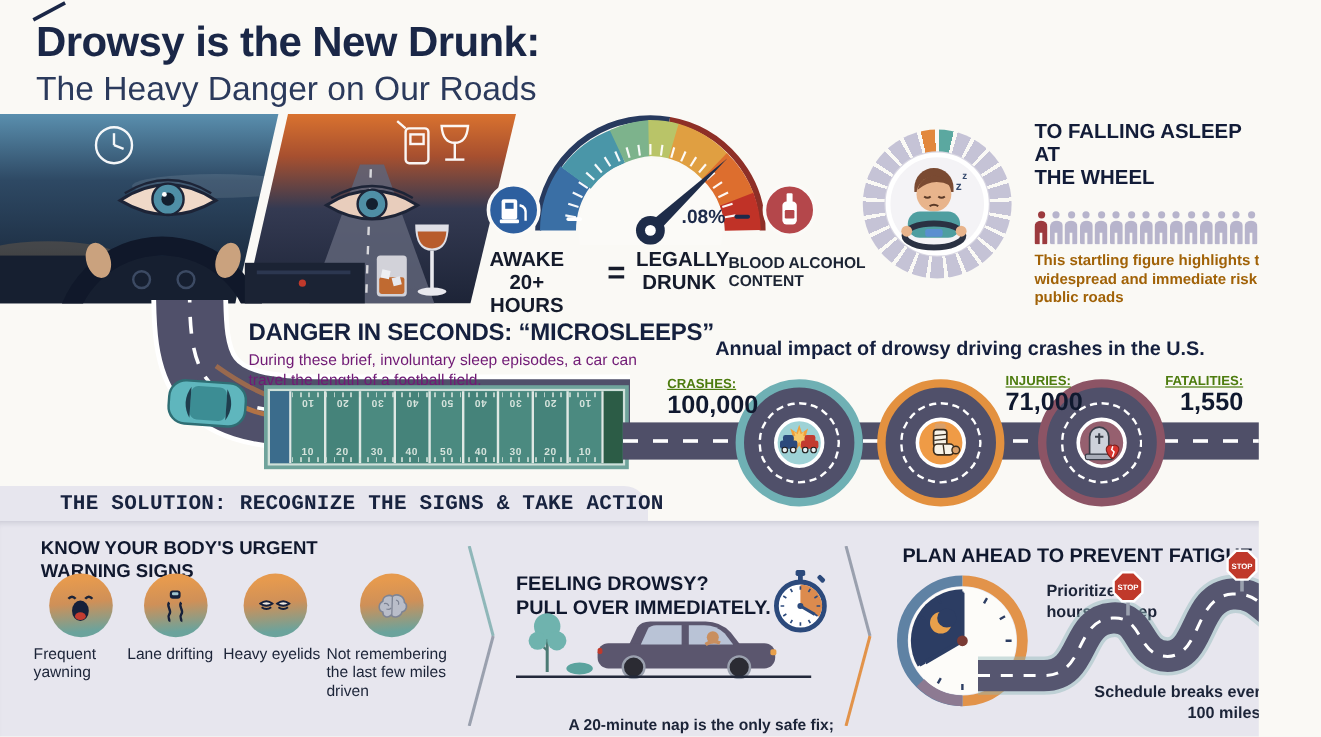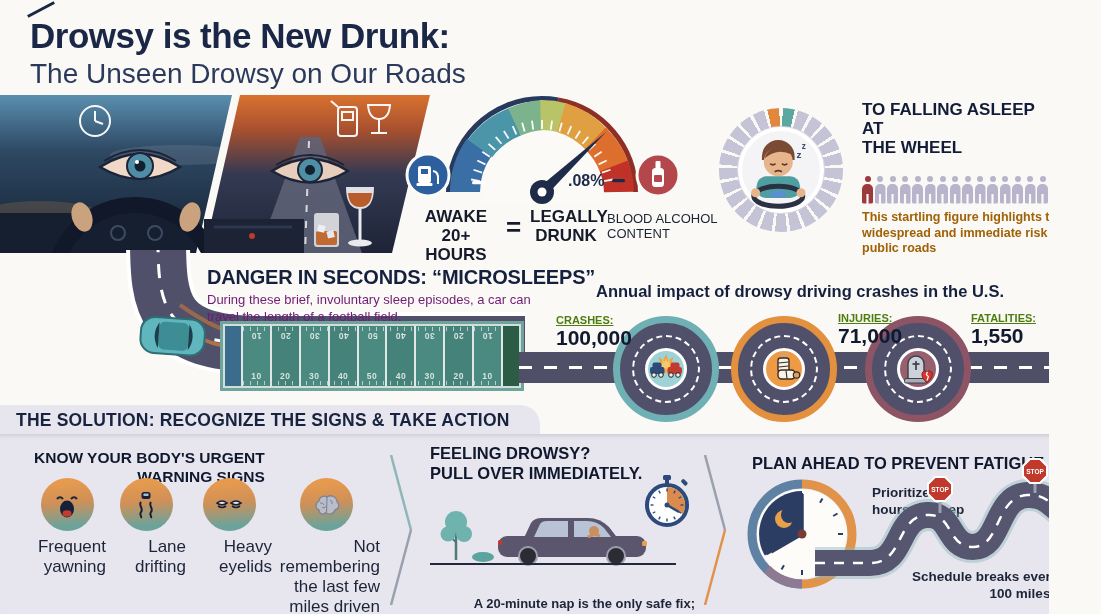--- a/index.html
+++ b/index.html
@@ -2,31 +2,31 @@
 <html><head>
 <meta charset="utf-8">
 <style>
   html,body{margin:0;padding:0;background:#faf9f5;font-family:"Liberation Sans",sans-serif;}
   #stage{position:relative;width:1049px;height:614px;background:#faf9f5;overflow:hidden;}
   .abs{position:absolute;}
   .title1{font-size:35px;font-weight:800;letter-spacing:-0.5px;color:#1a2747;}
   .title2{font-size:28px;font-weight:400;color:#2b3a5c;margin-top:2px;}
   .gauge-lbl{font-size:17px;font-weight:800;color:#151b2b;line-height:1.12;text-align:center;}
   .gauge-eq{font-size:26px;font-weight:800;color:#151b2b;}
-  .gauge-bac{font-size:13px;font-weight:400;color:#1c2433;line-height:1.18;}
+  .gauge-bac{font-size:13px;font-weight:700;color:#1c2433;line-height:1.18;}
   .drv-head{font-size:17px;font-weight:800;color:#121c38;line-height:1.13;}
   .drv-sub{font-size:12.5px;font-weight:700;color:#a16207;line-height:1.25;width:238px;}
   .micro-head{font-size:20px;font-weight:800;color:#15203e;letter-spacing:-0.2px;}
   .micro-sub{font-size:13px;font-weight:500;color:#701a75;line-height:1.3;width:330px;}
   .impact-head{font-size:16.5px;font-weight:600;color:#15203e;text-align:center;width:420px;}
   .stat-lbl{font-size:11px;font-weight:700;color:#4d7c0f;white-space:nowrap;line-height:1.1;text-decoration:underline;}
   .stat-val{font-size:21px;font-weight:800;color:#10192f;white-space:nowrap;}
   .sol-head{font-size:17.5px;font-weight:800;color:#18233f;letter-spacing:0.2px;}
   .col-head{font-size:15.5px;font-weight:800;color:#10182e;line-height:1.22;}
-  .sign-lbl{font-size:17px;font-weight:500;color:#1c2438;line-height:1.18;text-align:right;margin-top:6px;}
+  .sign-lbl{font-size:13px;font-weight:500;color:#1c2438;line-height:1.18;text-align:left;margin-top:6px;}
   .cap{font-size:13px;font-weight:600;color:#1c2438;line-height:1.3;text-align:right;margin-top:24px;}
   .tip{font-size:13.5px;font-weight:600;color:#1c2438;line-height:1.28;}
   .deco-line{width:30px;height:3px;background:#1a2747;transform:rotate(-28deg);}
   
   .band{left:0;top:434px;width:1101px;height:180px;background:#e7e6ee;box-shadow:inset 0 5px 5px -4px rgba(40,40,70,.18);}
   .tab{left:0;top:405px;width:540px;height:30px;background:#e7e6ee;border-radius:0 20px 0 0;}
   
   #drivers-ring{left:719px;top:108px;width:124px;height:124px;border-radius:50%;}
   #driver-illu{left:738px;top:127px;width:86px;height:86px;border-radius:50%;background:#f4f3f6;border:4px solid #fff;box-sizing:border-box;box-shadow:0 0 0 1px #d9d7e2;}
   
@@ -61,21 +61,21 @@
   #signs-row{left:28px;top:478px;width:352px;display:flex;align-items:flex-start;}
 </style>
 </head>
 <body>
 
 <div id="stage">
 
   <div class="abs deco-line" style="left:26px;top:8px;"></div>
   <div class="abs" style="left:30px;top:16px;">
     <div class="title1">Drowsy is the New Drunk:</div>
-    <div class="title2">The Unseen Drowsy on Our Roads</div>
+    <div class="title2">The Heavy Danger on Our Roads</div>
   </div>
 
   <svg class="abs" style="left:0;top:95px;" width="430" height="158" viewBox="0 0 430 158">
     <defs>
       <linearGradient id="gL" x1="0" y1="0" x2="0" y2="1">
         <stop offset="0" stop-color="#5a8fae"></stop>
           <stop offset="0.35" stop-color="#2e4964"></stop>
           <stop offset="1" stop-color="#141f30"></stop>
       </linearGradient>
       <linearGradient id="gR" x1="0" y1="0" x2="0" y2="1">
@@ -262,21 +262,21 @@
   </div>
 
   <div class="abs" style="left:556px;top:314px;">
     <div class="stat-lbl">CRASHES:</div>
     <div class="stat-val">100,000</div>
   </div>
   <div class="abs" style="left:838px;top:312px;">
     <div class="stat-lbl">INJURIES:</div>
     <div class="stat-val">71,000</div>
   </div>
-  <div class="abs" style="left:971px;top:312px;">
+  <div class="abs" style="left:971px;top:312px;text-align:right;">
     <div class="stat-lbl">FATALITIES:</div>
     <div class="stat-val">1,550</div>
   </div>
 
   <svg class="abs" style="left:400px;top:92px;" width="285" height="112" viewBox="0 0 285 112">
     <g id="gauge-outer">
       <path d="M 48.5,100 A 93.5,93.5 0 0 1 142,6.5 A 93.5,93.5 0 0 1 158,7.9" fill="none" stroke="#273a5e" stroke-width="5"></path>
       <path d="M 158,7.9 A 93.5,93.5 0 0 1 235.5,100" fill="none" stroke="#8e2f27" stroke-width="5"></path>
     </g>
     <g id="gauge-band" fill="none" stroke-width="30">
@@ -325,21 +325,21 @@
       <path d="M33,79 q6,1 5,9 l0,4" fill="none" stroke="#fff" stroke-width="2"></path>
       <rect x="16.5" y="91" width="16" height="3" rx="1" fill="#fff"></rect>
     </g>
     <g>
       <circle cx="258" cy="83" r="21" fill="#b4474b" stroke="#fbfaf7" stroke-width="3"></circle>
       <rect x="255.5" y="69" width="5" height="8" rx="1" fill="#fff"></rect>
       <rect x="252" y="76" width="12" height="19" rx="3.5" fill="#fff"></rect>
       <rect x="254" y="83" width="8" height="7" rx="1" fill="#b4474b"></rect>
     </g>
   </svg>
-  <div class="abs gauge-lbl" style="left:412px;top:207px;width:88px;">
+  <div class="abs gauge-lbl" style="left:395px;top:207px;width:88px;">
     <div>AWAKE</div>
       <div>20+ HOURS</div>
   </div>
   <div class="abs gauge-eq" style="left:506px;top:212px;">=</div>
   <div class="abs gauge-lbl" style="left:530px;top:207px;width:72px;">
     <div>LEGALLY</div>
       <div>DRUNK</div>
   </div>
   <div class="abs gauge-bac" style="left:607px;top:211px;">
     <div>BLOOD ALCOHOL</div>
@@ -382,23 +382,23 @@
       <span class="person"></span>
       <span class="person"></span>
       <span class="person"></span>
       <span class="person"></span>
       <span class="person"></span>
     </div>
   <div class="abs drv-sub" style="left:862px;top:210px;">This startling figure highlights the widespread and immediate risk on public roads</div>
 
   <div class="abs tab"></div>
   <div class="abs band"></div>
-  <div class="abs sol-head" style="left:16px;top:410px;">THE SOLUTION: RECOGNIZE THE SIGNS &amp; TAKE ACTION</div>
-
-  <div class="abs col-head" style="left:34px;top:449px;text-align:right;">
+  <div class="abs sol-head" style="left:50px;top:410px;font-family:Liberation Mono, monospace;">THE SOLUTION: RECOGNIZE THE SIGNS &amp; TAKE ACTION</div>
+
+  <div class="abs col-head" style="left:34px;top:449px;">
     <div>KNOW YOUR BODY'S URGENT</div>
     <div>WARNING SIGNS</div>
   </div>
   <div id="signs-row" class="abs">
     <div class="sign-item" style="width:78px;">
       <div class="sign-circle">
         <svg width="30" height="30" viewBox="0 0 30 30">
           <path d="M5,9 Q8,5.5 11,9" fill="none" stroke="#1d2438" stroke-width="2"></path>
           <path d="M19,9 Q22,5.5 25,9" fill="none" stroke="#1d2438" stroke-width="2"></path>
           <ellipse cx="15" cy="19" rx="7" ry="8.5" fill="#16203a"></ellipse>
@@ -443,21 +443,21 @@
 
   <svg class="abs" style="left:388px;top:455px;" width="26" height="150" viewBox="0 0 26 150">
     <line x1="3" y1="0" x2="23" y2="75" stroke="#8fb7b9" stroke-width="2.5"></line>
     <line x1="23" y1="75" x2="3" y2="150" stroke="#9aa0ae" stroke-width="2.5"></line>
   </svg>
   <svg class="abs" style="left:702px;top:455px;" width="26" height="150" viewBox="0 0 26 150">
     <line x1="3" y1="0" x2="23" y2="75" stroke="#9aa0ae" stroke-width="2.5"></line>
     <line x1="23" y1="75" x2="3" y2="150" stroke="#e2934a" stroke-width="2.5"></line>
   </svg>
 
-  <div class="abs col-head" style="left:430px;top:443px;font-size:16.5px;">
+  <div class="abs col-head" style="left:430px;top:477px;font-size:16.5px;">
     <div>FEELING DROWSY?</div>
     <div>PULL OVER IMMEDIATELY.</div>
   </div>
   <svg class="abs" style="left:640px;top:474px;" width="54" height="56" viewBox="0 0 54 56">
     <rect x="23" y="1" width="8" height="5" rx="1.5" fill="#2c4a7c"></rect>
     <rect x="25" y="5" width="4" height="5" fill="#2c4a7c"></rect>
     <rect x="41" y="6" width="7" height="4" rx="1.5" fill="#2c4a7c" transform="rotate(45 44 8)"></rect>
     <circle cx="27" cy="31" r="20" fill="#fff" stroke="#2c4a7c" stroke-width="4"></circle>
     <path d="M27,31 L27,13 A18,18 0 0 1 42.6,40 Z" fill="#d9813f" opacity="0.92"></path>
     <g id="watch-ticks">

